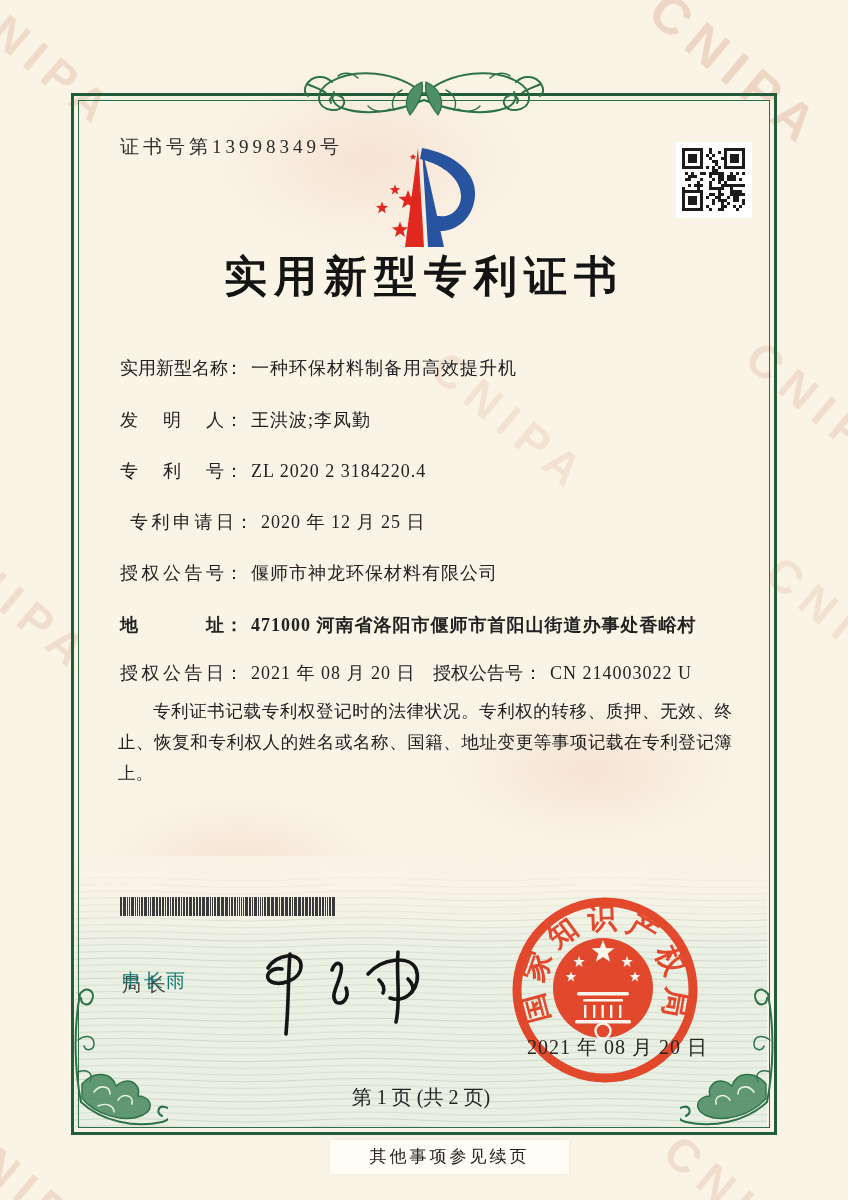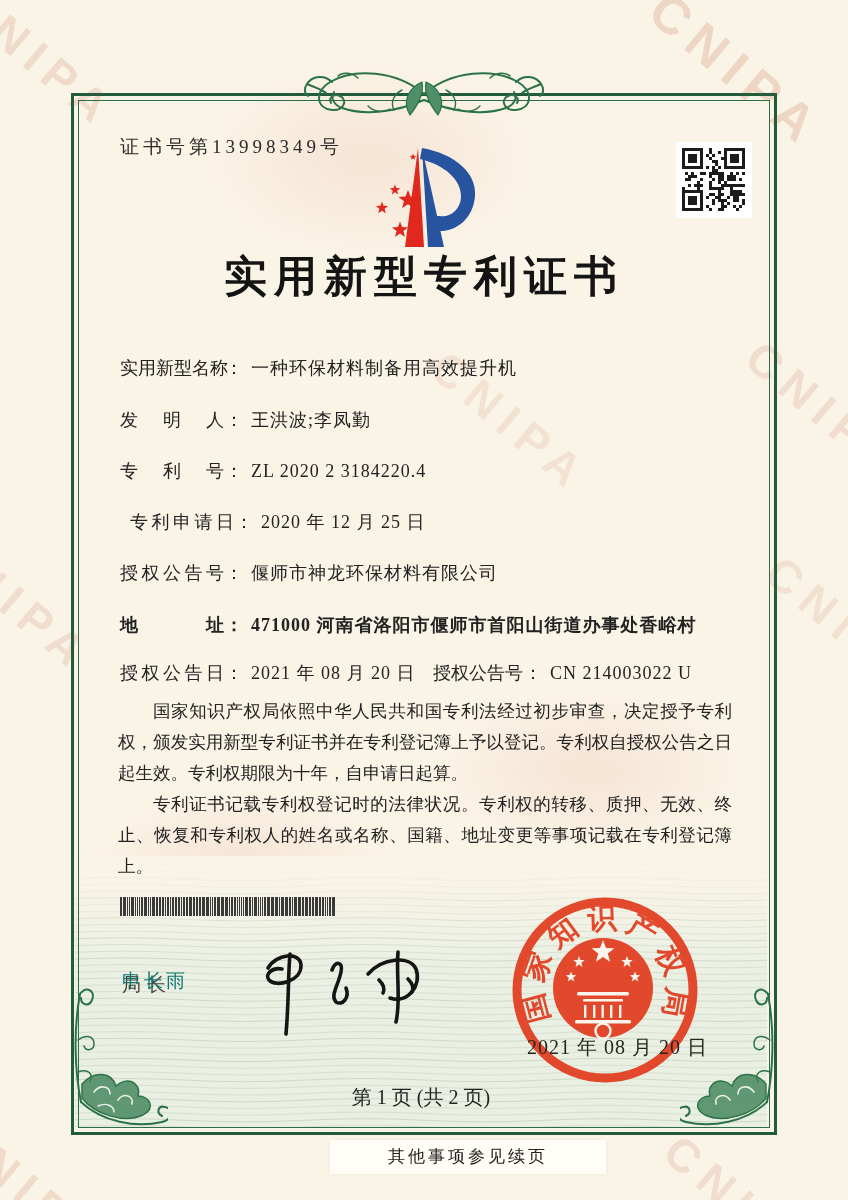--- a/index.html
+++ b/index.html
@@ -36,21 +36,21 @@
   .body-text{position:absolute;left:118px;top:696px;width:614px;font-size:17.5px;
       line-height:31px;color:#222;text-align:justify;}
   .body-text p{margin:0;text-indent:2em;}
   
   .signer-title{position:absolute;left:122px;top:972px;font-size:19px;color:#404040;letter-spacing:6px;text-align:center;}
   .signer-name{position:absolute;left:122px;top:968px;font-size:19px;color:#0f766e;letter-spacing:3px;}
   .seal-date{position:absolute;left:527px;top:1034px;font-size:20px;letter-spacing:1px;
       color:#26261f;z-index:6;white-space:nowrap;}
   .page-info{position:absolute;left:71px;top:1084px;width:700px;text-align:center;
       font-size:20px;color:#222;z-index:5;}
-  .footer-box{position:absolute;left:330px;top:1140px;width:276px;height:34px;
+  .footer-box{position:absolute;left:330px;top:1140px;width:239px;height:34px;
       background:#fffdf6;box-shadow:0 0 4px rgba(0,0,0,.06);z-index:5;}
   .footer-box span{display:block;text-align:center;line-height:34px;font-size:17px;
       letter-spacing:3px;color:#222;}
   svg{display:block;}
 </style>
 </head>
 <body>
 
 <div class="wm" style="left:-18px;top:-24px;">CNIPA</div>
 <div class="wm" style="left:676px;top:-20px;font-size:52px;opacity:.6;">CNIPA</div>
@@ -408,21 +408,20 @@
   <span class="f-label">地址</span><span class="f-colon">：</span><span class="f-value">471000  河南省洛阳市偃师市首阳山街道办事处香峪村</span>
 </div>
 <div class="field-row" style="top:661px;">
   <span class="f-label">授权公告日</span><span class="f-colon">：</span><span class="f-value">2021 年 08 月 20 日</span>
 </div>
 <div class="field-row" style="left:433px;top:661px;">
   <span>授权公告号</span><span class="f-colon">：</span><span class="f-value">CN 214003022 U</span>
 </div>
 
 <div class="body-text">
-  <p>国家知识产权局依照中华人民共和国专利法经过初步审查，决定授予专利权，颁发实用新型专利证书并在专利登记簿上予以登记。专利权自授权公告之日起生效。专利权期限为十年，自申请日起算。</p>
   <p>专利证书记载专利权登记时的法律状况。专利权的转移、质押、无效、终止、恢复和专利权人的姓名或名称、国籍、地址变更等事项记载在专利登记簿上。</p>
 </div>
 
 <svg id="barcode" class="abs" style="left:120px;top:897px;" width="222" height="19" viewBox="0 0 222 19">
     <rect x="0" y="0" width="2" height="19" fill="#3a3a3a"></rect>
     <rect x="3" y="0" width="3" height="19" fill="#3a3a3a"></rect>
     <rect x="7" y="0" width="1" height="19" fill="#3a3a3a"></rect>
     <rect x="9" y="0" width="1" height="19" fill="#3a3a3a"></rect>
     <rect x="11" y="0" width="3" height="19" fill="#3a3a3a"></rect>
     <rect x="15" y="0" width="1" height="19" fill="#3a3a3a"></rect>

